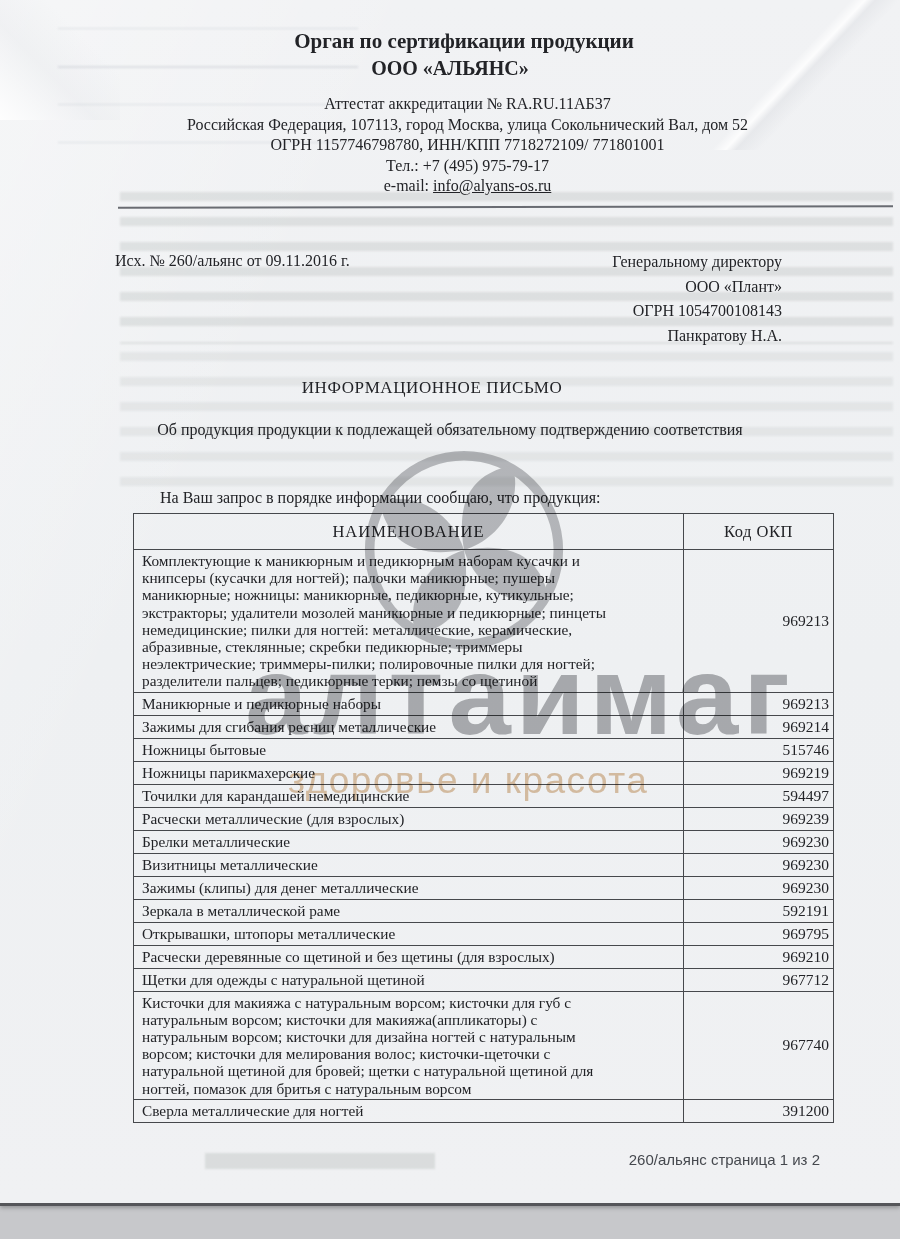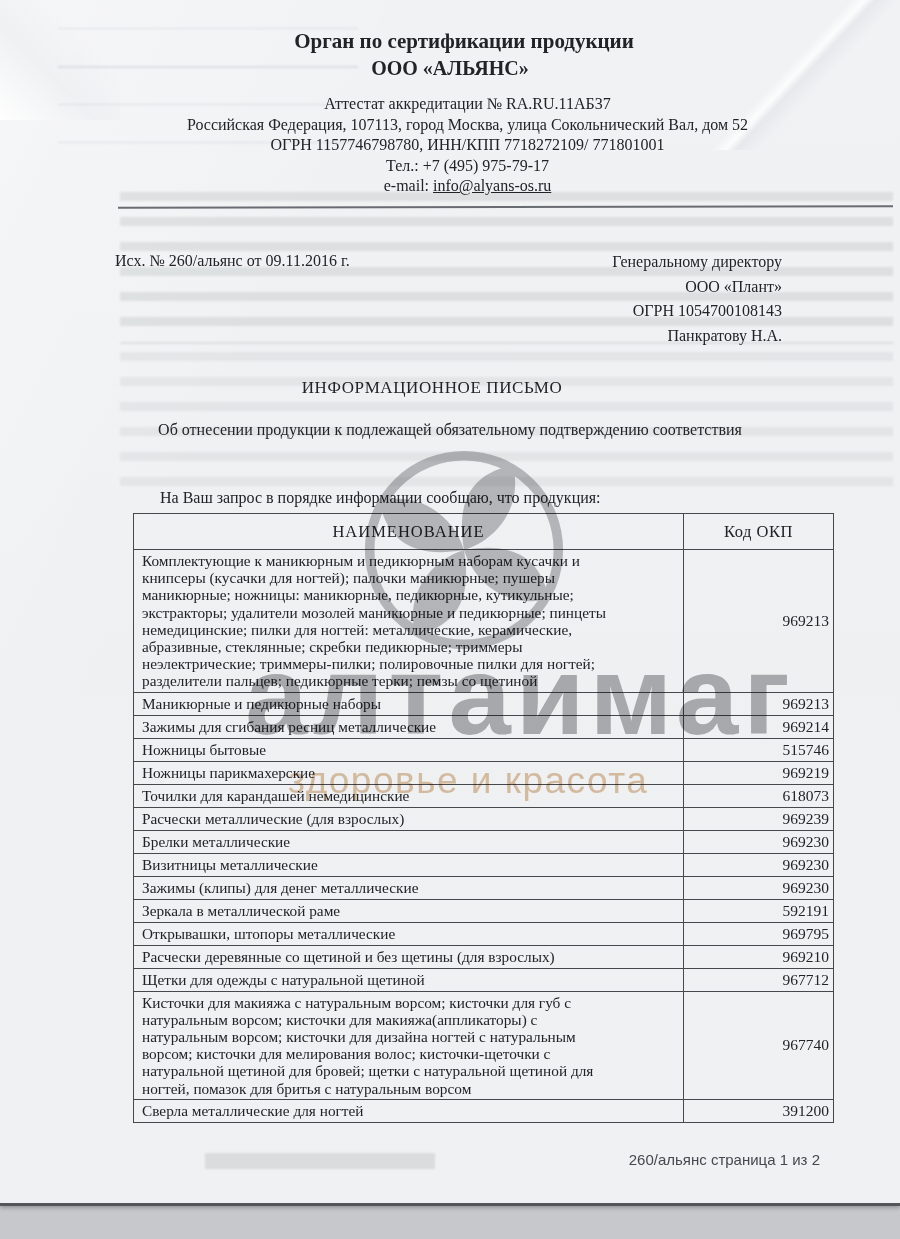--- a/index.html
+++ b/index.html
@@ -101,21 +101,21 @@
 
   <div class="outgoing">Исх. № 260/альянс от 09.11.2016 г.</div>
   <div class="addressee">
     <div>Генеральному директору</div>
     <div>ООО «Плант»</div>
     <div>ОГРН 1054700108143</div>
     <div>Панкратову Н.А.</div>
   </div>
 
   <div class="letter-title">ИНФОРМАЦИОННОЕ ПИСЬМО</div>
-  <div class="letter-subtitle">Об отнесении продукции к подлежащей обязательному подтверждению соответствия</div>
+  <div class="letter-subtitle">Об продукция продукции к подлежащей обязательному подтверждению соответствия</div>
   <div class="letter-intro">На Ваш запрос в порядке информации сообщаю, что продукция:</div>
 
   <table class="okp">
     <thead>
       <tr>
         <th class="col-name">НАИМЕНОВАНИЕ</th>
         <th class="col-code">Код ОКП</th>
       </tr>
     </thead>
     <tbody>
@@ -141,21 +141,21 @@
         <tr>
           <td class="cell-name">Ножницы бытовые</td>
           <td class="cell-code">515746</td>
         </tr>
         <tr>
           <td class="cell-name">Ножницы парикмахерские</td>
           <td class="cell-code">969219</td>
         </tr>
         <tr>
           <td class="cell-name">Точилки для карандашей немедицинские</td>
-          <td class="cell-code">618073</td>
+          <td class="cell-code">594497</td>
         </tr>
         <tr>
           <td class="cell-name">Расчески металлические (для взрослых)</td>
           <td class="cell-code">969239</td>
         </tr>
         <tr>
           <td class="cell-name">Брелки металлические</td>
           <td class="cell-code">969230</td>
         </tr>
         <tr>

